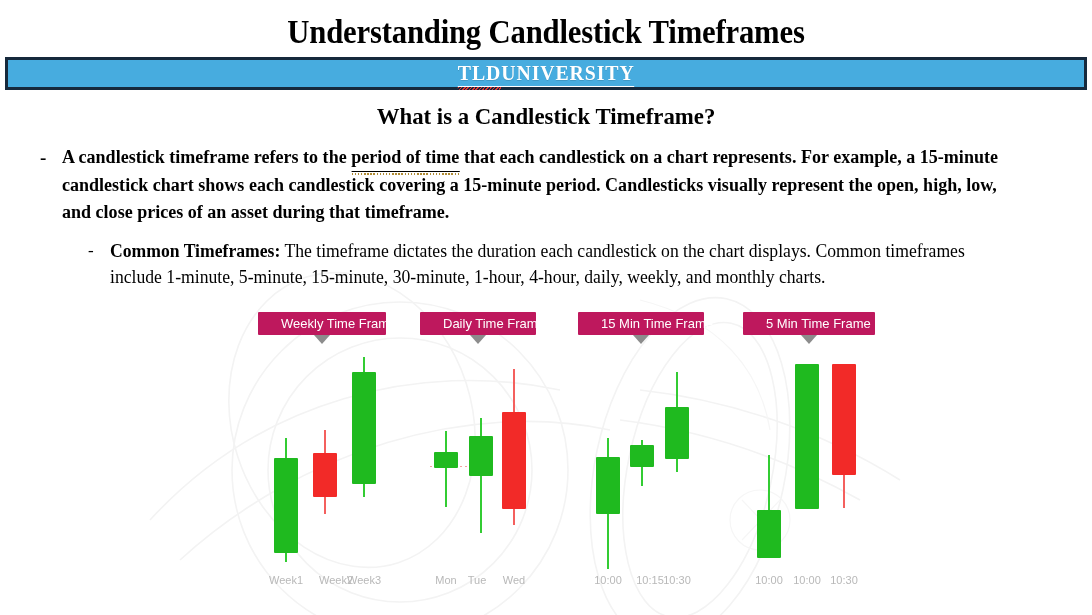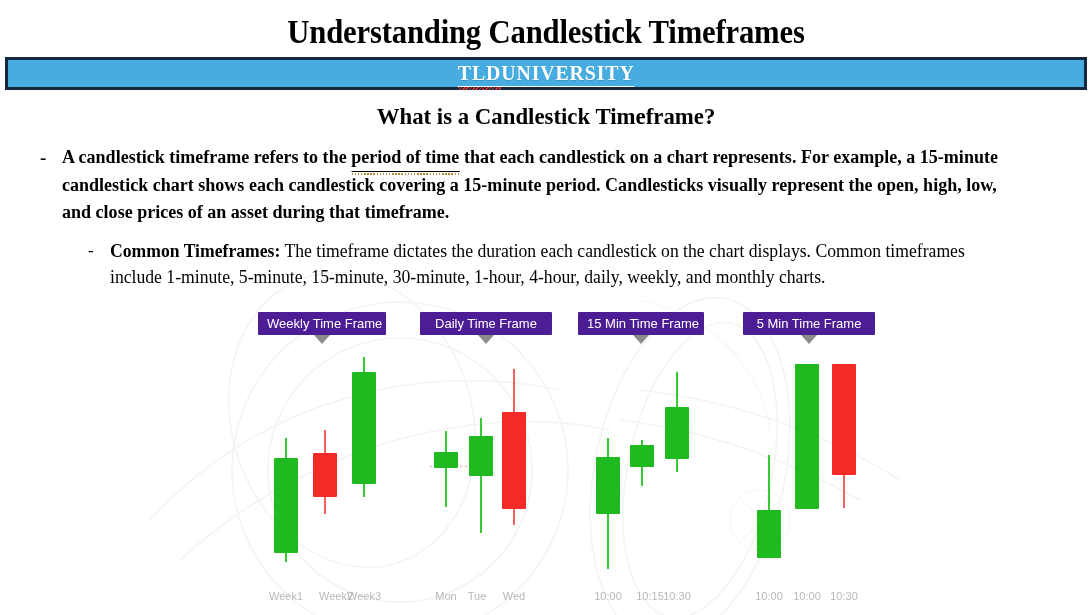--- a/index.html
+++ b/index.html
@@ -178,27 +178,27 @@
     position: absolute;
     left: 230px;
     top: 312px;
     width: 660px;
     height: 300px;
     z-index: 2;
   }
 
   .tf-label {
     position: absolute;
-    background: #4c1d95;
+    background: #be185d;
     color: #ffffff;
     font-family: "Liberation Sans", sans-serif;
     font-size: 13px;
     line-height: 23px;
     height: 23px;
-    padding: 0 9px;
+    padding: 0 23px;
     white-space: nowrap;
     border-radius: 1px;
   }
   .tf-label .tip {
     position: absolute;
     left: 50%;
     margin-left: -8px;
     bottom: -9px;
     width: 0; height: 0;
     border-left: 8px solid transparent;
@@ -206,21 +206,20 @@
     border-top: 9px solid #8C8C8C;
   }
 
   .axis-label {
     position: absolute;
     font-family: "Liberation Sans", sans-serif;
     font-size: 11px;
     color: #B8B8B8;
     white-space: nowrap;
     text-align: center;
-    margin-top: 16px;
   }
 
   .candle-wick {
     position: absolute;
     width: 2px;
   }
   .candle-body {
     position: absolute;
     border-radius: 1px;
   }
@@ -280,21 +279,21 @@
     <div class="tf-label" style="left: 28px; top: 0px; width: 128px; text-align: center; box-sizing: border-box;">Weekly Time Frame<span class="tip" style="left: 50%;"></span></div>
     <div class="candle-wick g-wick" style="left: 55px; top: 126px; height: 124px;"></div>
     <div class="candle-body g-fill" style="left: 44px; top: 146px; width: 24px; height: 95px;"></div>
     <div class="axis-label" style="left: 32px; top: 262px; width: 48px;">Week1</div>
     <div class="candle-wick r-wick" style="left: 94px; top: 118px; height: 84px;"></div>
     <div class="candle-body r-fill" style="left: 83px; top: 141px; width: 24px; height: 44px;"></div>
     <div class="axis-label" style="left: 82px; top: 262px; width: 48px;">Week2</div>
     <div class="candle-wick g-wick" style="left: 133px; top: 45px; height: 140px;"></div>
     <div class="candle-body g-fill" style="left: 122px; top: 60px; width: 24px; height: 112px;"></div>
     <div class="axis-label" style="left: 110px; top: 262px; width: 48px;">Week3</div>
-    <div class="tf-label" style="left: 190px; top: 0px; width: 132px; text-align: center; box-sizing: border-box;">Daily Time Frame<span class="tip" style="left: 50%;"></span></div>
+    <div class="tf-label" style="left: 190px; top: 0px; width: 116px; text-align: center; box-sizing: border-box;">Daily Time Frame<span class="tip" style="left: 50%;"></span></div>
     <div class="dotted-guide" style="left: 200px; width: 60px; top: 154px;"></div>
     <div class="candle-wick g-wick" style="left: 215px; top: 119px; height: 76px;"></div>
     <div class="candle-body g-fill" style="left: 204px; top: 140px; width: 24px; height: 16px;"></div>
     <div class="axis-label" style="left: 192px; top: 262px; width: 48px;">Mon</div>
     <div class="candle-wick g-wick" style="left: 250px; top: 106px; height: 115px;"></div>
     <div class="candle-body g-fill" style="left: 239px; top: 124px; width: 24px; height: 40px;"></div>
     <div class="axis-label" style="left: 227px; top: 262px; width: 40px;">Tue</div>
     <div class="candle-wick r-wick" style="left: 283px; top: 57px; height: 156px;"></div>
     <div class="candle-body r-fill" style="left: 272px; top: 100px; width: 24px; height: 97px;"></div>
     <div class="axis-label" style="left: 260px; top: 262px; width: 48px;">Wed</div>

